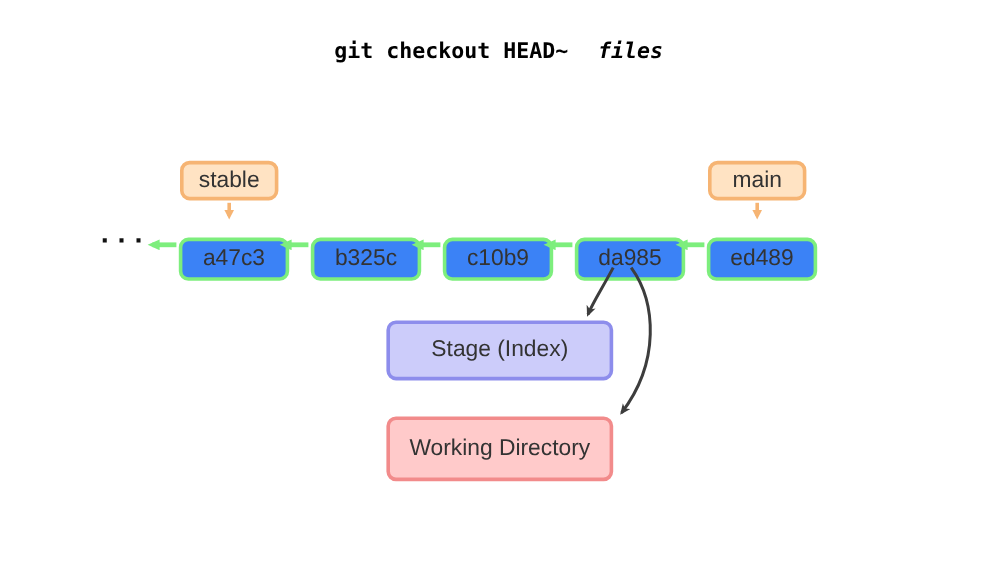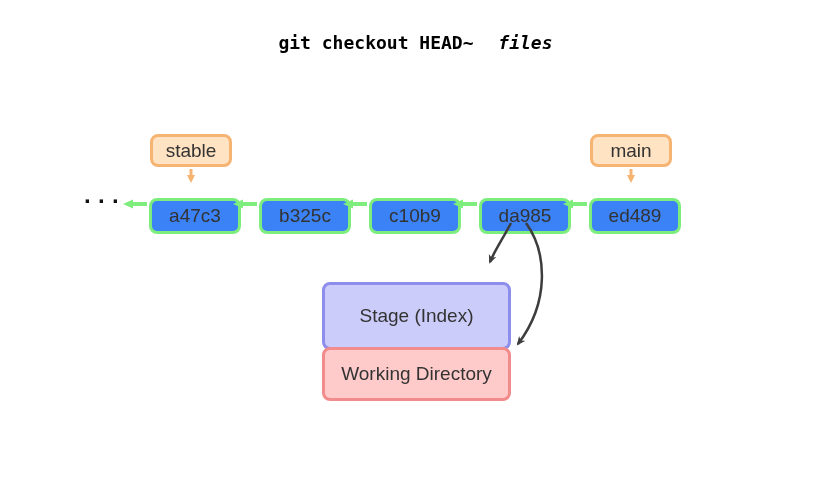--- a/index.html
+++ b/index.html
@@ -22,21 +22,21 @@
     border-radius:8px;border:3px solid;font-size:19px;color:#333;
   }
   .commit{background:#3b82f6;border-color:#7dee7d;width:92px;height:36px;top:198px;}
   .commit-a47c3{left:149px;} .commit-b325c{left:259px;} .commit-c10b9{left:369px;}
   .commit-da985{left:479px;} .commit-ed489{left:589px;}
   .ref{background:#ffe3c3;border-color:#f6b473;width:82px;height:33px;}
   .ref-stable{left:150px;top:134px;}
   .ref-main{left:590px;top:134px;z-index:2;}
   .head-box{background:#e7e7e7;border-color:#b3b3b3;width:82px;height:37px;left:590px;top:100px;z-index:1;}
   .area{width:189px;left:322px;}
-  .area-stage{background:#ccccfa;border-color:#8d8dec;height:68px;top:282px;}
+  .area-stage{background:#ccccfa;border-color:#8d8dec;height:50px;top:267px;}
   .area-working{background:#ffcaca;border-color:#f28b8b;height:54px;top:347px;}
   .arrow-layer{position:absolute;left:0;top:0;width:831px;height:485px;pointer-events:none;}
 </style>
 </head>
 <body>
 
 <div class="canvas">
 
   <div class="title"><span>git checkout HEAD~</span> <em>files</em></div>
 

